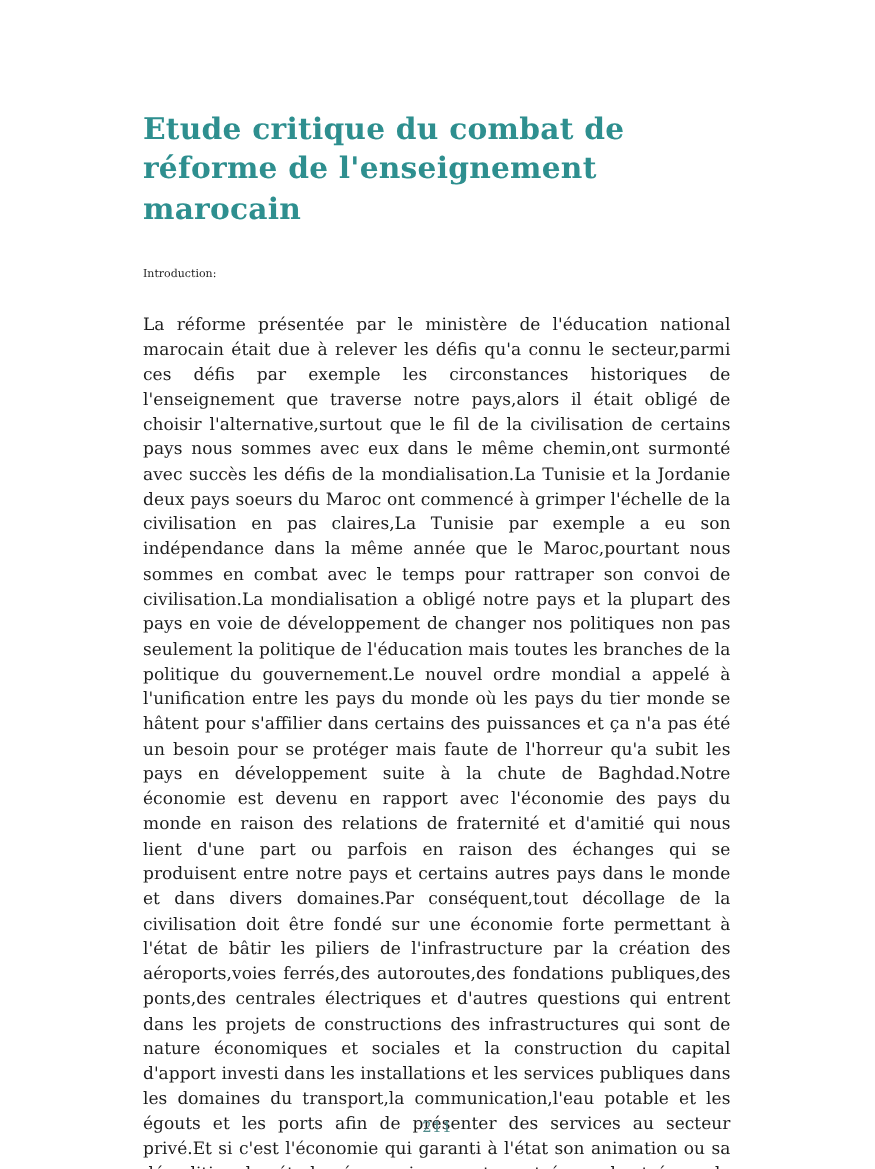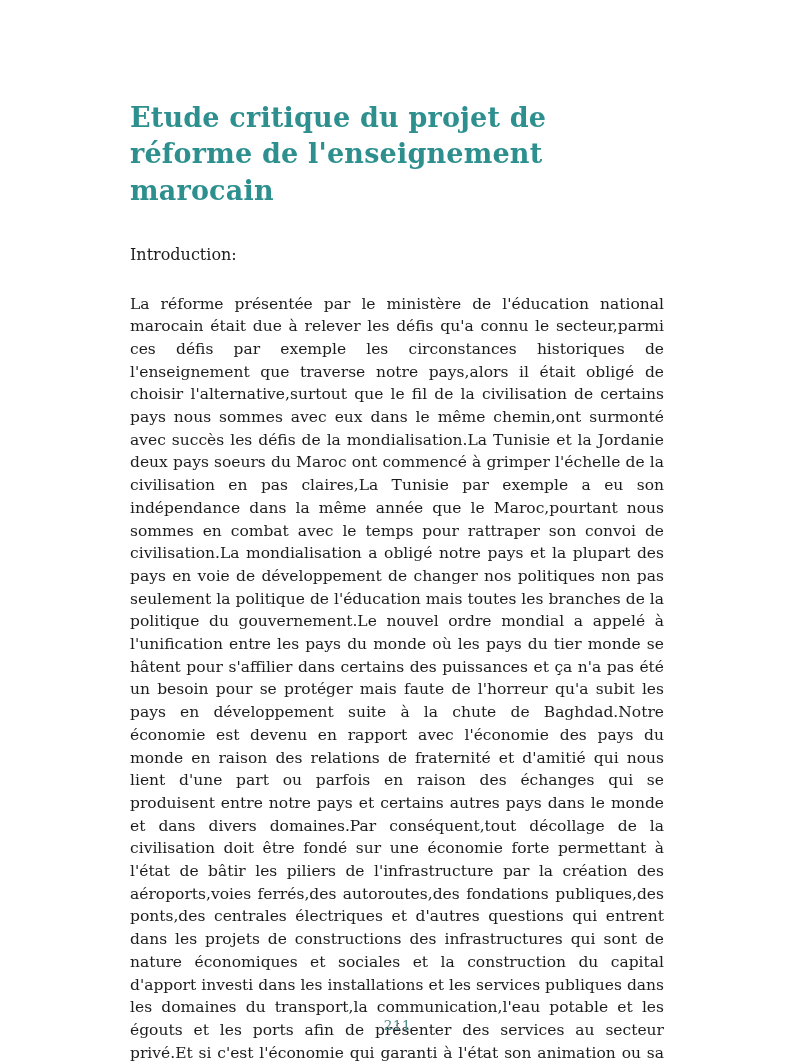--- a/index.html
+++ b/index.html
@@ -30,21 +30,21 @@
   .doc-title{
     margin:0 0 34px 0;
     font-size:27px;
     line-height:1.35;
     font-weight:700;
     color:var(--accent);
     letter-spacing:0.2px;
   }
   .section-label{
     margin:0 0 26px 0;
-    font-size:16px;
+    font-size:10px;
     line-height:1.45;
     color:var(--ink);
   }
   .body-paragraph{
     margin:0 0 20px 0;
     font-size:15.5px;
     line-height:1.465;
     text-align:justify;
     color:var(--ink);
   }
@@ -57,21 +57,21 @@
     font-size:13.5px;
     color:#4f8a8a;
     letter-spacing:0.5px;
   }
 </style>
 </head>
 <body>
 
 <div class="page">
   <div class="content">
-    <h1 class="doc-title">Etude critique du projet de réforme de l'enseignement marocain</h1>
+    <h1 class="doc-title">Etude critique du combat de réforme de l'enseignement marocain</h1>
 
     <p class="section-label">Introduction:</p>
 
     <p class="body-paragraph">La réforme présentée par le ministère de l'éducation national marocain était due à relever les défis qu'a connu le secteur,parmi ces défis par exemple les circonstances historiques de l'enseignement que traverse notre pays,alors il était obligé de choisir l'alternative,surtout que le fil de la civilisation de certains pays nous sommes avec eux dans le même chemin,ont surmonté avec succès les défis de la mondialisation.La Tunisie et la Jordanie deux pays soeurs du Maroc ont commencé à grimper l'échelle de la civilisation en pas claires,La Tunisie par exemple a eu son indépendance dans la même année que le Maroc,pourtant nous sommes en combat avec le temps pour rattraper son convoi de civilisation.La mondialisation a obligé notre pays et la plupart des pays en voie de développement de changer nos politiques non pas seulement la politique de l'éducation mais toutes les branches de la politique du gouvernement.Le nouvel ordre mondial a appelé à l'unification entre les pays du monde où les pays du tier monde se hâtent pour s'affilier dans certains des puissances et ça n'a pas été un besoin pour se protéger mais faute de l'horreur qu'a subit les pays en développement suite à la chute de Baghdad.Notre économie est devenu en rapport avec l'économie des pays du monde en raison des relations de fraternité et d'amitié qui nous lient d'une part ou parfois en raison des échanges qui se produisent entre notre pays et certains autres pays dans le monde et dans divers domaines.Par conséquent,tout décollage de la civilisation doit être fondé sur une économie forte permettant à l'état de bâtir les piliers de l'infrastructure par la création des aéroports,voies ferrés,des autoroutes,des fondations publiques,des ponts,des centrales électriques et d'autres questions qui entrent dans les projets de constructions des infrastructures qui sont de nature économiques et sociales et la construction du capital d'apport investi dans les installations et les services publiques dans les domaines du transport,la communication,l'eau potable et les égouts et les ports afin de présenter des services au secteur privé.Et si c'est  l'économie qui garanti à l'état son animation ou sa démolition,des études économiques ont montré que des trésors de l'état en plus d'un enseignement moderne et efficace,ces deux peuvent bien réaliser une excellente économie.</p>
 
   </div>
 
   <div class="page-number">211</div>
 </div>
 

